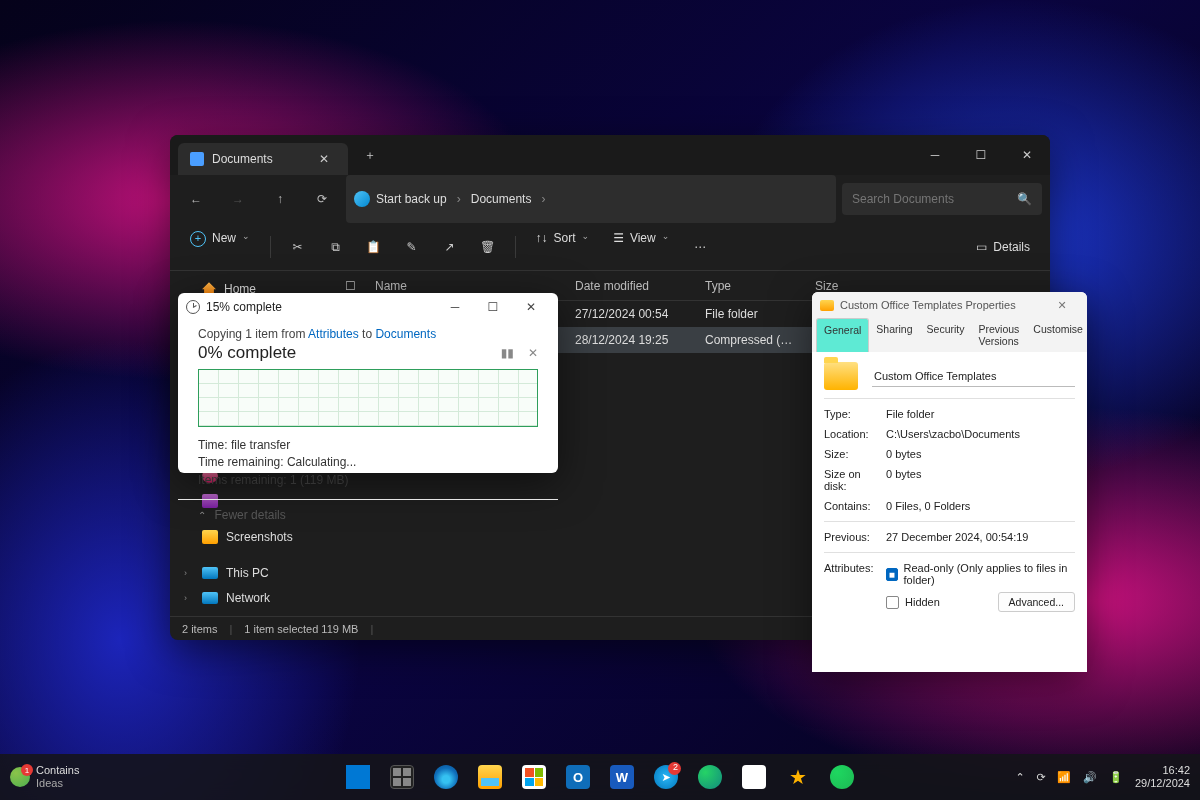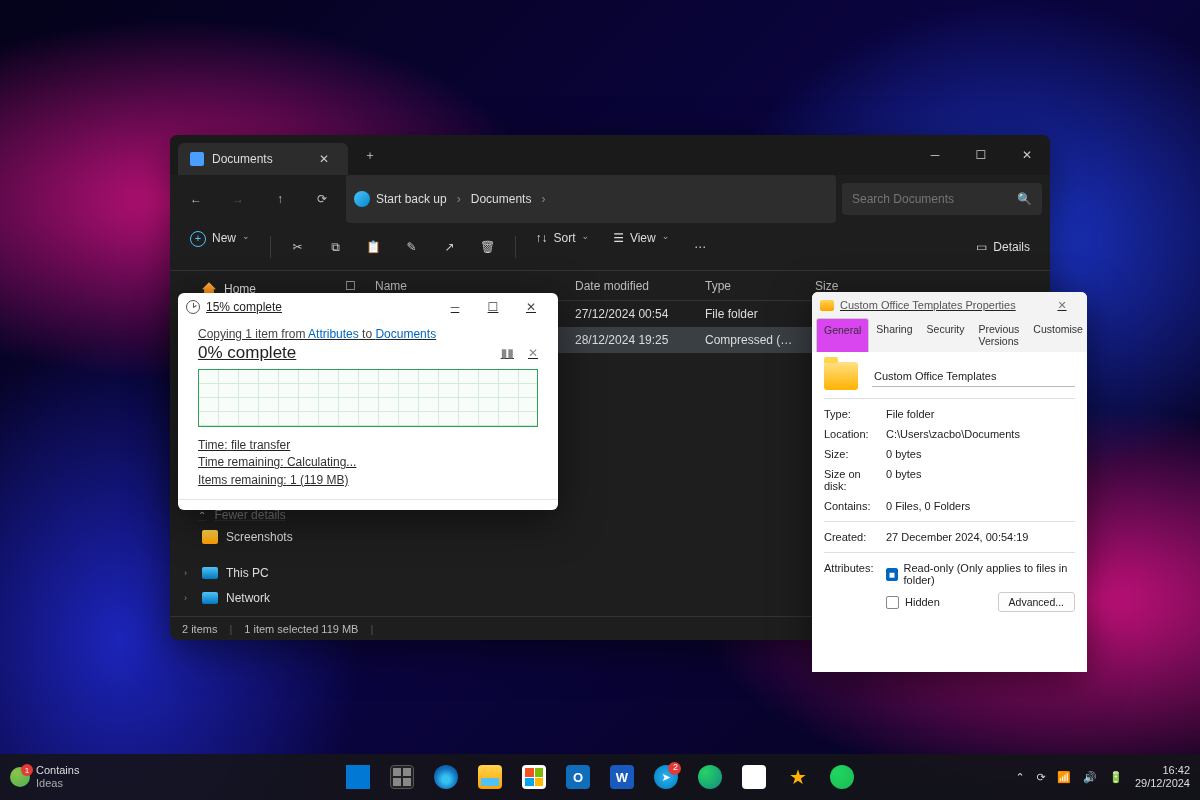--- a/index.html
+++ b/index.html
@@ -71,21 +71,21 @@
 .col-chk{width:30px;text-align:center;}
 .col-name{width:200px;}.col-date{width:130px;}.col-type{width:110px;}.col-size{width:80px;}
 .frow{height:26px;display:flex;align-items:center;font-size:12px;}
 .frow > div{padding:0 10px;overflow:hidden;white-space:nowrap;text-overflow:ellipsis;}
 .frow.sel{background:#3a3f44;}
 .frow .fldr-icon{width:16px;height:12px;background:linear-gradient(#ffd54f,#ffa000);border-radius:2px;display:inline-block;vertical-align:middle;margin-right:6px;}
 
 .statusbar{height:24px;border-top:1px solid #333;display:flex;align-items:center;padding:0 12px;gap:12px;color:#bbb;font-size:11px;}
 
 
-.copydlg{position:absolute;left:178px;top:293px;width:380px;height:217px;background:#fff;border-radius:6px;box-shadow:0 10px 40px rgba(0,0,0,.5);color:#222;font-size:12px;display:flex;flex-direction:column;text-decoration:underline;}
+.copydlg{position:absolute;left:178px;top:293px;width:380px;height:180px;background:#fff;border-radius:6px;box-shadow:0 10px 40px rgba(0,0,0,.5);color:#222;font-size:12px;display:flex;flex-direction:column;}
 .copydlg .ctb{height:30px;display:flex;align-items:center;padding:0 8px;gap:6px;}
 .copydlg .clock{width:14px;height:14px;border:1.2px solid #555;border-radius:50%;position:relative;}
 .copydlg .clock::after{content:"";position:absolute;left:50%;top:50%;width:4px;height:1px;background:#555;transform-origin:left;transform:rotate(-30deg);}
 .copydlg .clock::before{content:"";position:absolute;left:50%;top:50%;width:1px;height:4px;background:#555;transform-origin:top;transform:translateY(-4px);}
 .copydlg .cwbtns{margin-left:auto;display:flex;}
 .copydlg .cwbtn{width:38px;height:28px;display:flex;align-items:center;justify-content:center;color:#444;cursor:pointer;}
 .copydlg .cbody{padding:6px 20px 10px;}
 .copydlg .csub{color:#444;}
 .copydlg .csub a{color:#0067c0;text-decoration:none;}
 .copydlg .chdr{display:flex;align-items:center;justify-content:space-between;margin-top:2px;}
@@ -94,27 +94,27 @@
 .copydlg .cgraph{margin-top:6px;height:58px;border:1px solid #2e9e5b;background:
   repeating-linear-gradient(to right, transparent 0 19px, #d4ead9 19px 20px),
   repeating-linear-gradient(to bottom, transparent 0 13px, #d4ead9 13px 14px),
   #f8fdf9;}
 .copydlg .cstats{margin-top:10px;line-height:1.45;color:#333;}
 .copydlg .cfoot{border-top:1px solid #e5e5e5;padding:8px 20px;display:flex;align-items:center;gap:8px;color:#555;cursor:pointer;}
 .copydlg .cfoot .up-caret{font-size:10px;color:#888;}
 
 
 .propdlg{position:absolute;left:812px;top:292px;width:275px;height:380px;background:#fff;border-radius:6px;box-shadow:0 10px 40px rgba(0,0,0,.5);font-size:11px;color:#222;display:flex;flex-direction:column;}
-.propdlg .ptb{height:26px;display:flex;align-items:center;padding:0 8px;gap:6px;background:#f3f3f3;border-radius:6px 6px 0 0;text-decoration:underline;}
+.propdlg .ptb{height:26px;display:flex;align-items:center;padding:0 8px;gap:6px;background:#f3f3f3;border-radius:6px 6px 0 0;}
 .propdlg .pfldr{width:14px;height:11px;background:linear-gradient(#ffd54f,#ffa000);border-radius:2px;}
 .propdlg .pttl{color:#555;flex:1;text-overflow:ellipsis;overflow:hidden;white-space:nowrap;}
 .propdlg .pclose{width:34px;height:24px;display:flex;align-items:center;justify-content:center;color:#777;cursor:pointer;}
 .propdlg .ptabs{display:flex;gap:0;background:#f3f3f3;padding:0 4px;font-size:10.5px;}
 .propdlg .ptab{padding:5px 7px;color:#333;cursor:pointer;}
-.propdlg .ptab.active{background:#d946ef;border:1px solid #ccc;border-bottom:none;border-radius:3px 3px 0 0;}
+.propdlg .ptab.active{background:#5eead4;border:1px solid #ccc;border-bottom:none;border-radius:3px 3px 0 0;}
 .propdlg .pbody{flex:1;background:#fff;padding:10px 12px;}
 .propdlg .phead{display:flex;align-items:center;gap:14px;margin-bottom:8px;}
 .propdlg .pbigfldr{width:34px;height:28px;background:linear-gradient(#ffe082,#ffb300);border-radius:3px;position:relative;}
 .propdlg .pbigfldr::before{content:"";position:absolute;top:-5px;left:0;width:14px;height:6px;background:#ffd54f;border-radius:2px 2px 0 0;}
 .propdlg .pname{border-bottom:1px solid #bbb;flex:1;padding:4px 2px;}
 .propdlg .prow{display:flex;padding:4px 0;}
 .propdlg .plabel{width:62px;color:#222;}
 .propdlg .pval{flex:1;color:#222;}
 .propdlg hr{border:none;border-top:1px solid #e0e0e0;margin:5px 0;}
 .propdlg .pchk{display:flex;align-items:center;gap:6px;}
@@ -386,21 +386,21 @@
     <div class="prow">
         <div class="plabel">Size on disk:</div>
         <div class="pval">0 bytes</div>
       </div>
     <div class="prow">
         <div class="plabel">Contains:</div>
         <div class="pval">0 Files, 0 Folders</div>
       </div>
     <hr>
     <div class="prow">
-        <div class="plabel">Created:</div>
+        <div class="plabel">Previous:</div>
         <div class="pval">27 December 2024, 00:54:19</div>
       </div>
     <hr>
     <div class="prow" style="align-items:flex-start">
       <div class="plabel">Attributes:</div>
       <div class="pval">
         <div class="pchk">
             <span class="chkbox filled">■</span>
             <span>Read-only (Only applies to files in folder)</span>
           </div>

